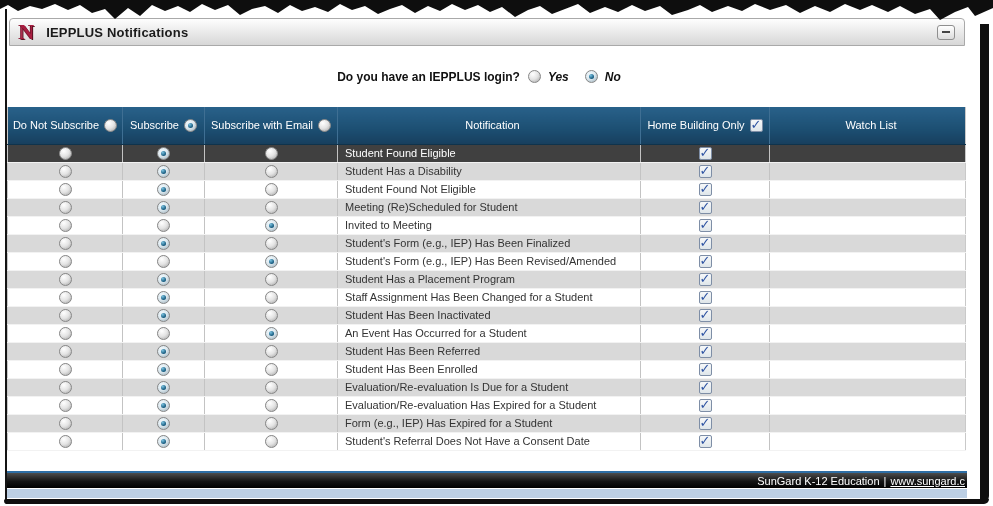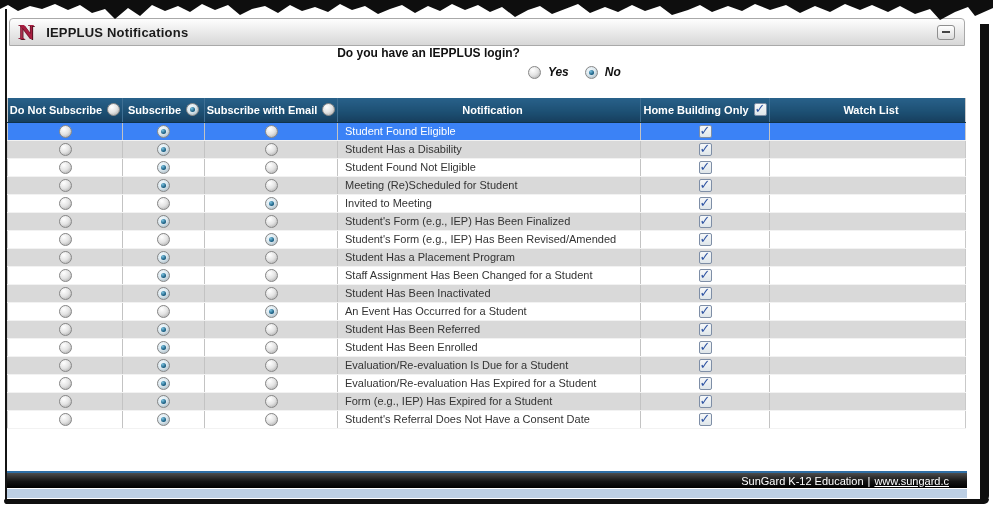--- a/index.html
+++ b/index.html
@@ -50,22 +50,22 @@
     width: 18px; height: 15px;
     border: 1px solid #8f8f8f; border-radius: 3px;
     background: linear-gradient(#ffffff, #dcdcdc);
     display: flex; align-items: center; justify-content: center;
     cursor: pointer;
   }
   .minimize-glyph { display: block; width: 8px; height: 2px; background: #444; }
 
   
   .question-row {
-    height: 52px;
-    display: flex; justify-content: center;
+    height: 61px;
+    display: flex; align-items: center; justify-content: center;
   }
   .question-text { font-weight: bold; font-size: 12px; color: #111; margin-right: 8px; }
   .option-group { display: flex; align-items: center; }
   .option-label { font-weight: bold; font-style: italic; font-size: 12px; color: #111; margin: 0 16px 0 7px; }
 
   
   .radio {
     display: inline-block; width: 13px; height: 13px; border-radius: 50%;
     border: 1px solid #878787;
     background: radial-gradient(circle at 35% 28%, #ffffff, #e3e3e3 50%, #a8a8a8 95%);
@@ -87,47 +87,47 @@
     content: "\2713";
     position: absolute; left: 0px; top: -3px;
     font-size: 13px; font-weight: bold; color: #2d53a2;
     font-family: "DejaVu Sans", sans-serif;
   }
 
   
   .grid { width: 958px; border-collapse: collapse; table-layout: fixed; font-size: 11px; }
   .grid thead th {
     background: linear-gradient(#29618a, #1c4f72 60%, #173f5e);
-    color: #ffffff; font-weight: bold; height: 24px;
+    color: #ffffff; font-weight: normal; height: 37px;
     border-bottom: 1px solid #0f334c;
   }
   .grid thead th.th-opt { text-align: center; border-right: 1px solid #3f6f93; }
   .grid thead th.th-left { text-align: center; padding-left: 7px; border-right: 1px solid #3f6f93; }
   .grid thead th .hdr-inline { display: inline-flex; align-items: center; gap: 5px; }
   .grid td { height: 18px; border-bottom: 1px solid #f2f2f2; }
   .cell-radio { text-align: center; border-right: 1px solid #c3c3c3; }
   .cell-notification { padding-left: 7px; color: #333; border-right: 1px solid #c3c3c3; }
   .cell-check { text-align: center; border-right: 1px solid #c3c3c3; }
   .cell-watch { padding-left: 7px; color: #333; }
   .grid tbody tr:nth-child(even) { background: #d9d9d9; }
   .grid tbody tr:nth-child(odd)  { background: #ffffff; }
-  .grid tbody tr.highlighted { background: #3b82f6; margin-left: 14px; }
+  .grid tbody tr.highlighted { background: #404040; margin-left: 14px; }
   .grid tbody tr.highlighted .cell-notification { color: #ffffff; }
   .grid { border-left: 1px solid #c9c9c9; border-right: 1px solid #c9c9c9; }
 
   .spacer { flex: 1; }
 
   
   .footerbar {
     height: 17px;
     border-top: 2px solid #2e6ea5;
     background: linear-gradient(#4d4d4d, #141414 55%, #000000);
     color: #ffffff; font-size: 11px;
     display: flex; align-items: center; justify-content: flex-end;
-    padding-right: 18px; white-space: nowrap; overflow: hidden;
+    padding-right: 2px; white-space: nowrap; overflow: hidden;
   }
   .footer-sep { margin: 0 4px; }
   .footer-link { color: #ffffff; text-decoration: underline; cursor: pointer; }
   .bluestrip { height: 9px; background: #bccfe4; margin-top: 1px; }
 </style>
 </head>
 <body>
 
 <div class="clipping">
 

